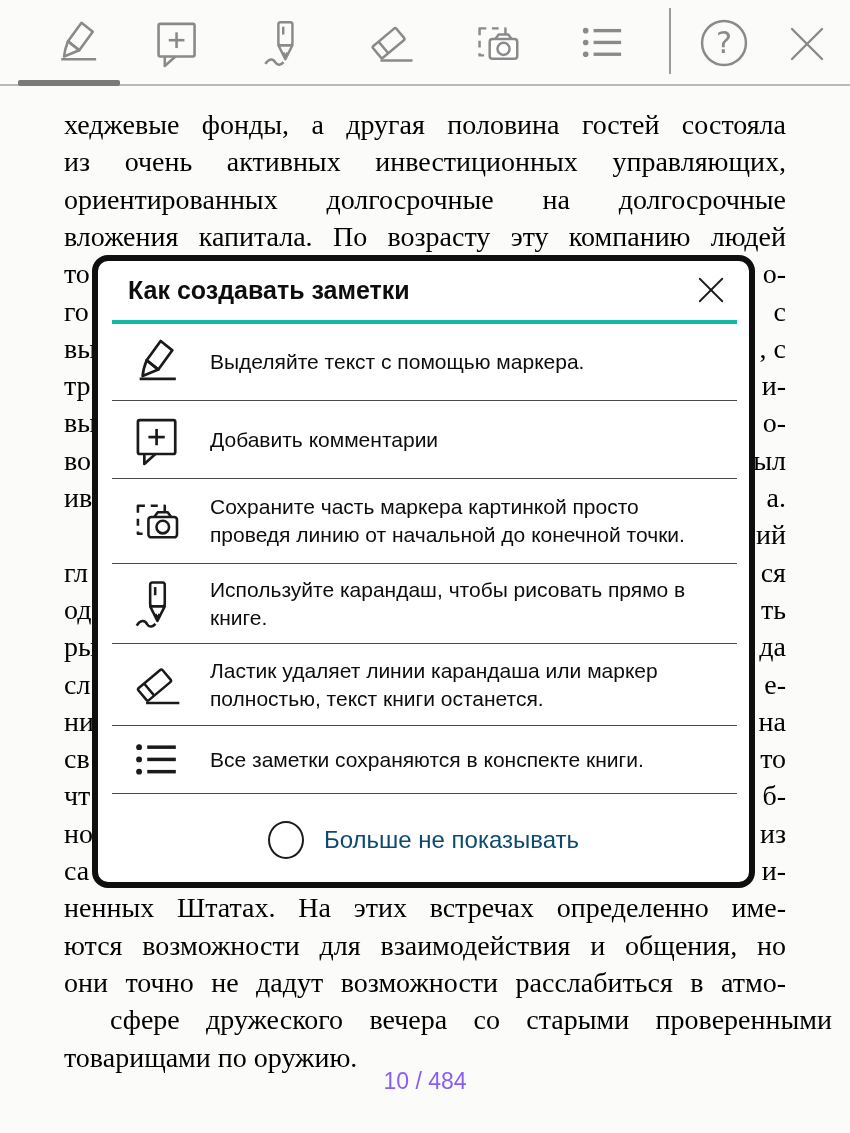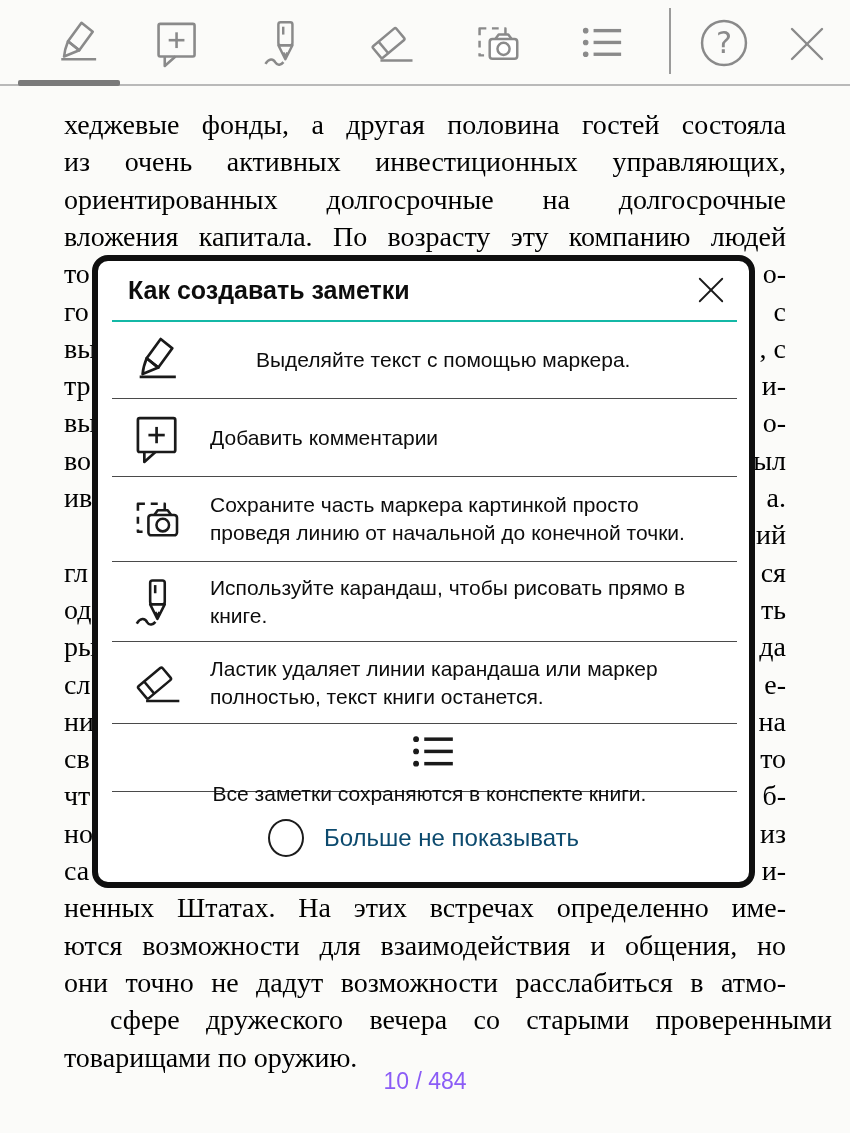--- a/index.html
+++ b/index.html
@@ -20,32 +20,32 @@
   .bg-line{text-align:justify;text-align-last:justify;white-space:nowrap0;}
   .bg-line.noJust{text-align:left;text-align-last:left;}
   .bg-partial{display:flex;justify-content:space-between;}
   #page-indicator{position:absolute;left:0;top:1068px;width:850px;text-align:center;
       font-family:"Liberation Sans",sans-serif;font-size:23px;color:#8b5cf6;}
 
   
   #dialog{position:absolute;left:92px;top:255px;width:663px;height:633px;box-sizing:border-box;
       background:#ffffff;border:6px solid #0f0f0f;border-radius:16px;}
   #dialog-title-row{height:59px;margin:0 12px 0 14px;display:flex;align-items:center;
-      border-bottom:2px solid #14b8a6;position:relative;}
+      border-bottom:4px solid #14b8a6;position:relative;}
   #dialog-title{padding-left:16px;font-size:25px;font-weight:bold;color:#0d0d0d;}
   #dialog-close{position:absolute;right:8px;top:11px;width:36px;height:36px;color:#1a1a1a;cursor:pointer;}
   #dialog-close svg{width:100%;height:100%;}
   #dialog-rows{margin:0 12px 0 14px;}
   .d-row{display:flex;align-items:center;border-bottom:1px solid #4a4a4a;box-sizing:border-box;}
-  .d-row:nth-child(1){height:77px;gap:46px;}
+  .d-row:nth-child(1){height:77px;}
   .d-row:nth-child(2){height:78px;}
   .d-row:nth-child(3){height:85px;}
   .d-row:nth-child(4){height:80px;}
   .d-row:nth-child(5){height:82px;}
-  .d-row:nth-child(6){height:68px;flex-direction:column;}
+  .d-row:nth-child(6){height:68px;}
   .d-icon{flex:0 0 56px;height:56px;margin-left:16px;color:#1a1a1a;}
   .d-icon svg{width:56px;height:56px;}
   .d-text{margin-left:26px;margin-right:16px;font-size:21px;line-height:28px;color:#0d0d0d;}
   #radio-row{height:91px;display:flex;align-items:center;justify-content:center;cursor:pointer;}
   #radio-circle{width:36px;height:38px;border:2px solid #1c1c1c;border-radius:50%;box-sizing:border-box;background:#fff;}
   #radio-label{margin-left:20px;font-size:24px;color:#0c4a6e;}
 
   svg{display:block;}
 </style>
 </head>

